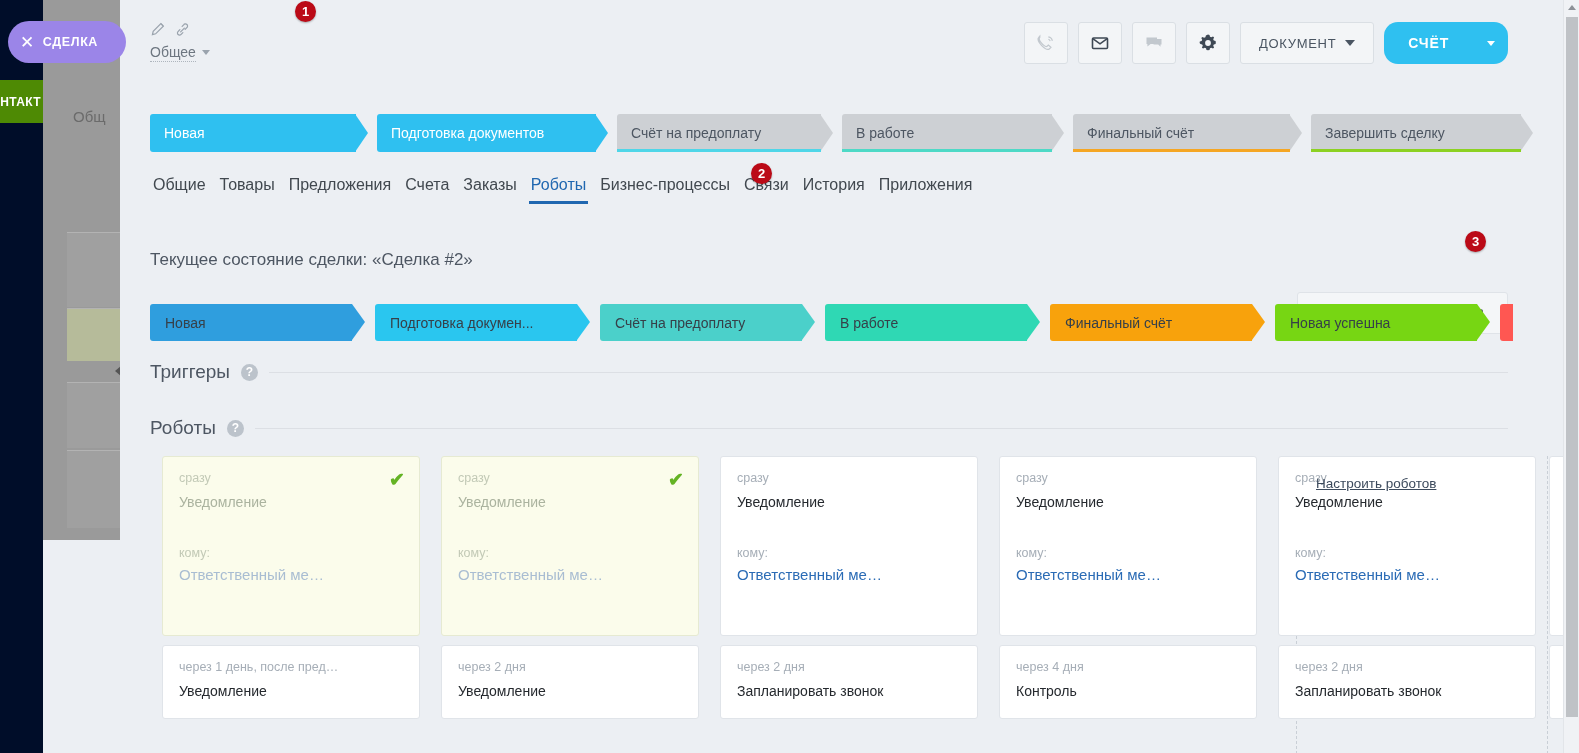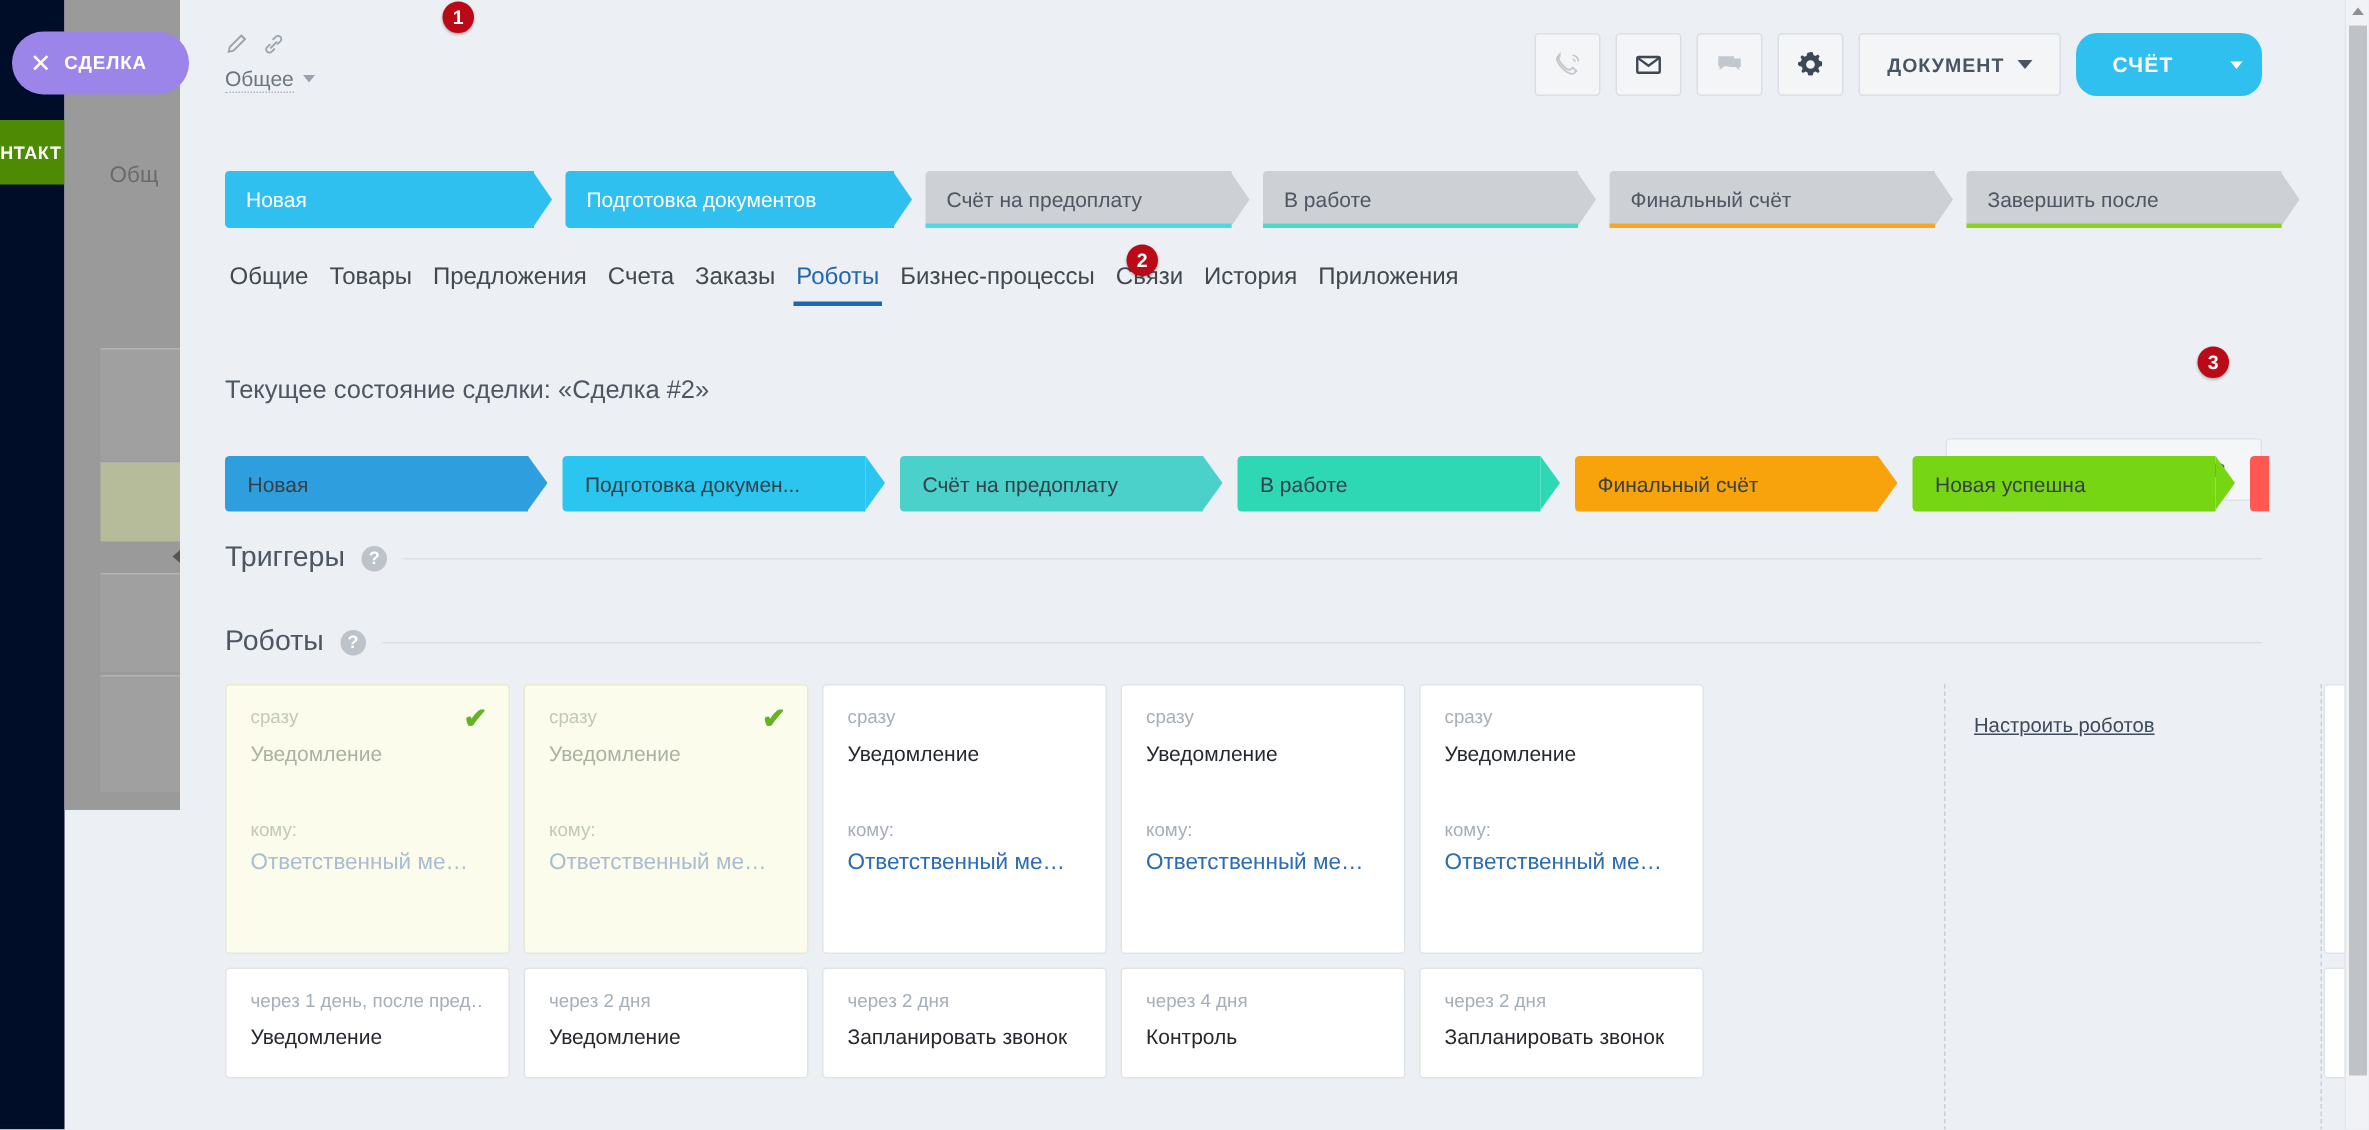--- a/index.html
+++ b/index.html
@@ -86,21 +86,21 @@
   .tb-icon {
     width: 44px; height: 42px; border: 1px solid #dadfe4; border-radius: 3px;
     background: #f3f5f7; display: flex; align-items: center; justify-content: center;
     cursor: pointer;
   }
   .tb-icon.dim { color: #c2c8ce; }
   .tb-icon.on  { color: #48535f; }
   .tb-doc {
     height: 42px; padding: 0 18px; border: 1px solid #dadfe4; border-radius: 3px;
     background: #f3f5f7; display: flex; align-items: center; gap: 9px;
-    font-size: 13px; font-weight: bold; color: #4a5562; letter-spacing: .7px;
+    font-size: 13px; font-weight: normal; color: #4a5562; letter-spacing: .7px;
     cursor: pointer;
   }
   .caret-dn {
     width: 0; height: 0; border-style: solid;
     border-width: 6px 5px 0 5px; border-color: #4a5562 transparent transparent transparent;
   }
   .caret-dn.w { border-top-color: #ffffff; border-width: 5px 4px 0 4px; }
   .tb-primary {
     height: 42px; display: flex; align-items: center;
     background: #2fc0f0; border-radius: 14px; overflow: hidden; cursor: pointer;
@@ -189,24 +189,24 @@
     width: 17px; height: 17px; border-radius: 50%;
     background: #bcc3cb; color: #fff; font-size: 12px; font-weight: bold;
     display: flex; align-items: center; justify-content: center;
     cursor: pointer;
   }
   .sec-line { flex: 1; height: 1px; background: #dcdfe4; margin-right: 55px; }
 
   .cards-wrap { position: relative; margin-top: 17px; }
   .card-row { display: flex; gap: 9px; }
   .card {
-    width: 190px; min-height: 180px;
+    width: 258px; min-height: 180px;
     background: #ffffff; border: 1px solid #e0e4e9; border-radius: 3px;
     padding: 14px 16px 14px 16px; cursor: pointer;
-    position: relative; flex: 0 0 auto;
+    position: relative; flex: 0 0 auto; margin-left: 12px;
   }
   .card.done { background: #fbfceb; border-color: #e6ead2; }
   .card .when { font-size: 12.5px; color: #a6aeb7; white-space: nowrap; overflow: hidden; }
   .card.done .when { color: #c2c9b6; }
   .card .name { font-size: 14px; color: #25292e; margin-top: 9px; white-space: nowrap; }
   .card.done .name { color: #abb39f; }
   .card .flbl { font-size: 12.5px; color: #a6aeb7; margin-top: 36px; }
   .card.done .flbl { color: #c2c9b6; }
   .card .fval { font-size: 15px; color: #2a6bb5; margin-top: 6px; white-space: nowrap; }
   .card.done .fval { color: #a9bdd2; }
@@ -365,21 +365,21 @@
         </div>
         <div class="chev" style="--cbg: #cdd0d4; --cul: #4ed9c6; width: 222px;">
           <span class="txt">В работе</span>
           <span class="uline"></span>
         </div>
         <div class="chev" style="--cbg: #cdd0d4; --cul: #f5a623; width: 229px;">
           <span class="txt">Финальный счёт</span>
           <span class="uline"></span>
         </div>
         <div class="chev" style="--cbg: #cdd0d4; --cul: #8cd122; width: 222px;">
-          <span class="txt">Завершить после</span>
+          <span class="txt">Завершить сделку</span>
           <span class="uline"></span>
         </div>
       </div>
 
     <div class="tabs" id="tab-strip">
         <div class="tab"><span>Общие</span></div>
         <div class="tab"><span>Товары</span></div>
         <div class="tab"><span>Предложения</span></div>
         <div class="tab"><span>Счета</span></div>
         <div class="tab"><span>Заказы</span></div>

